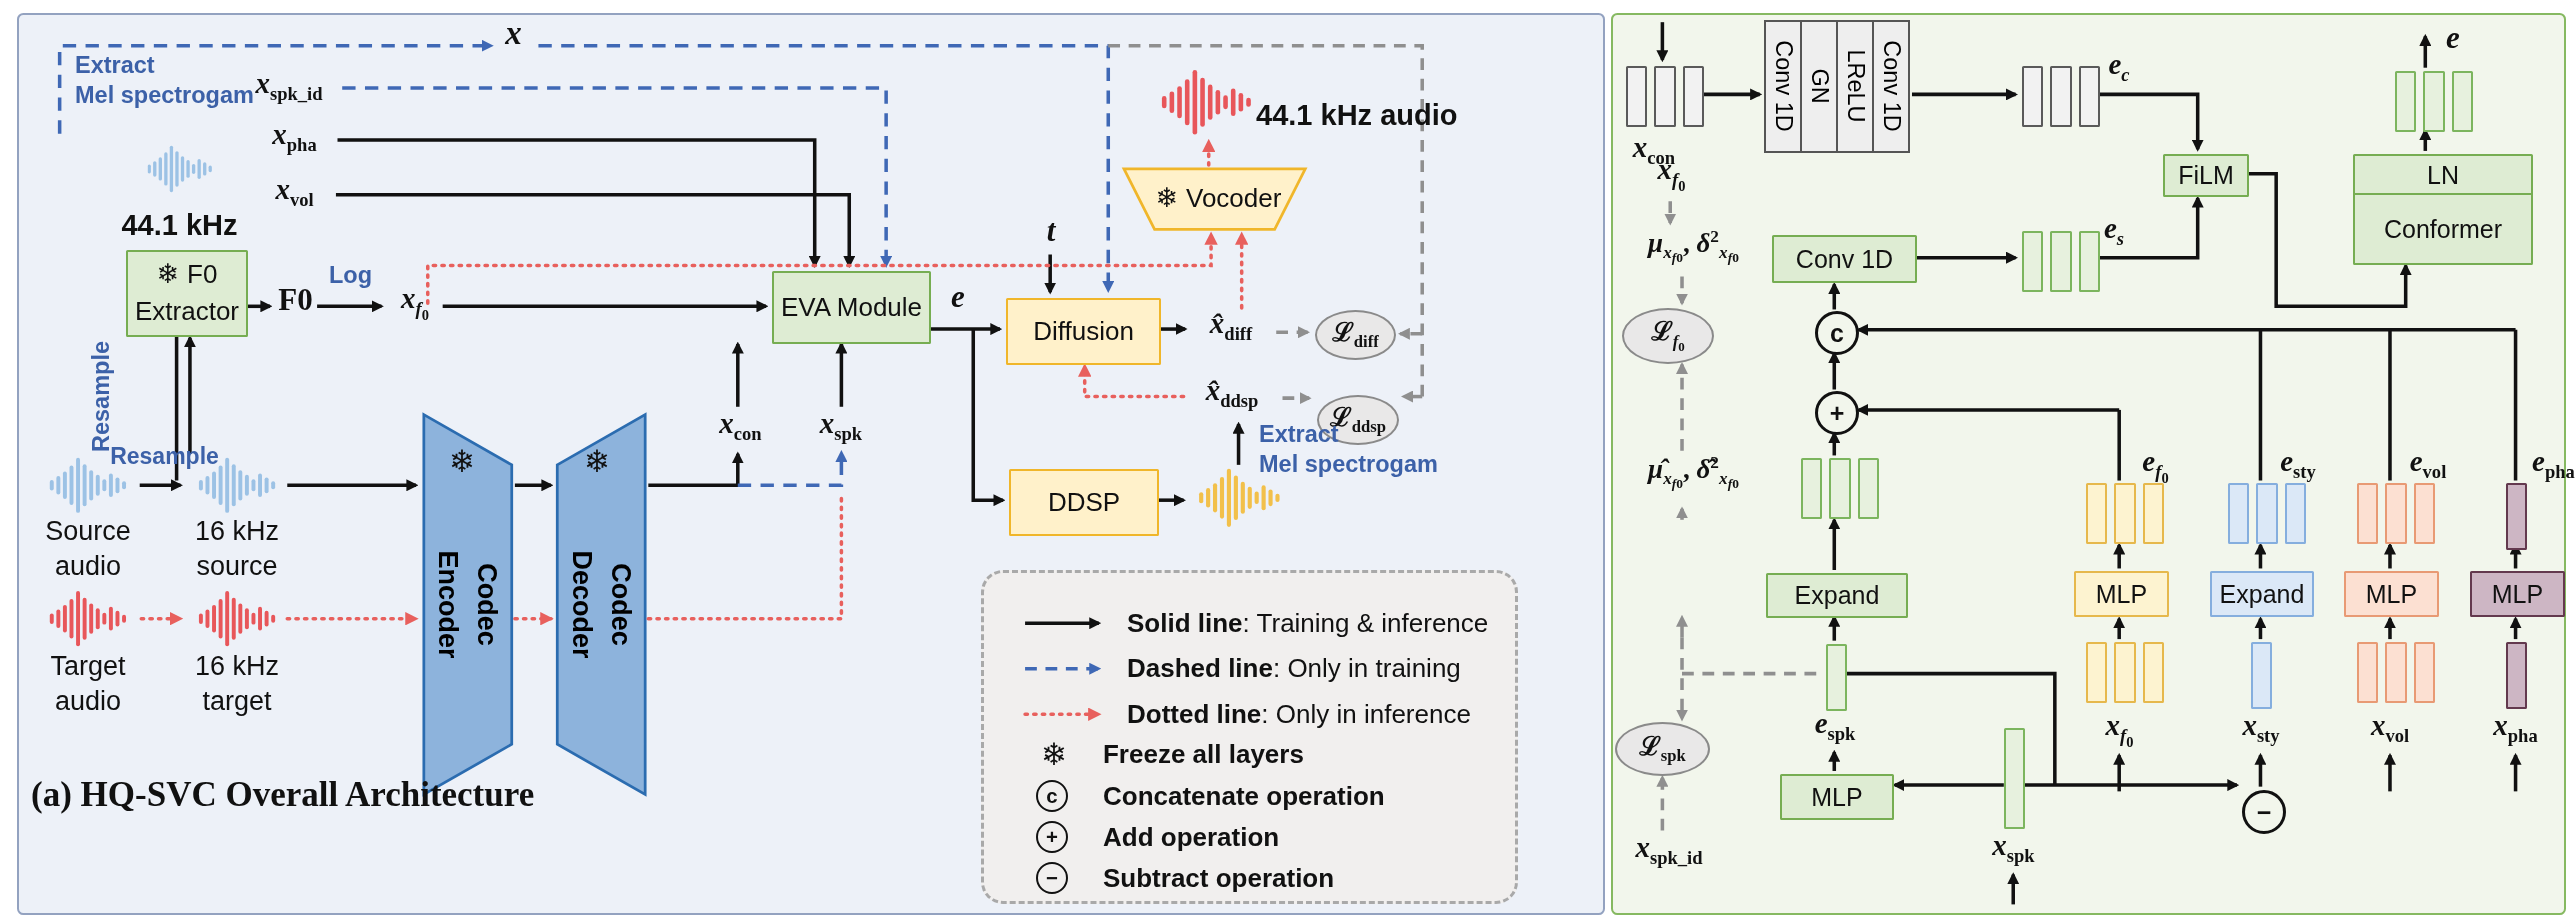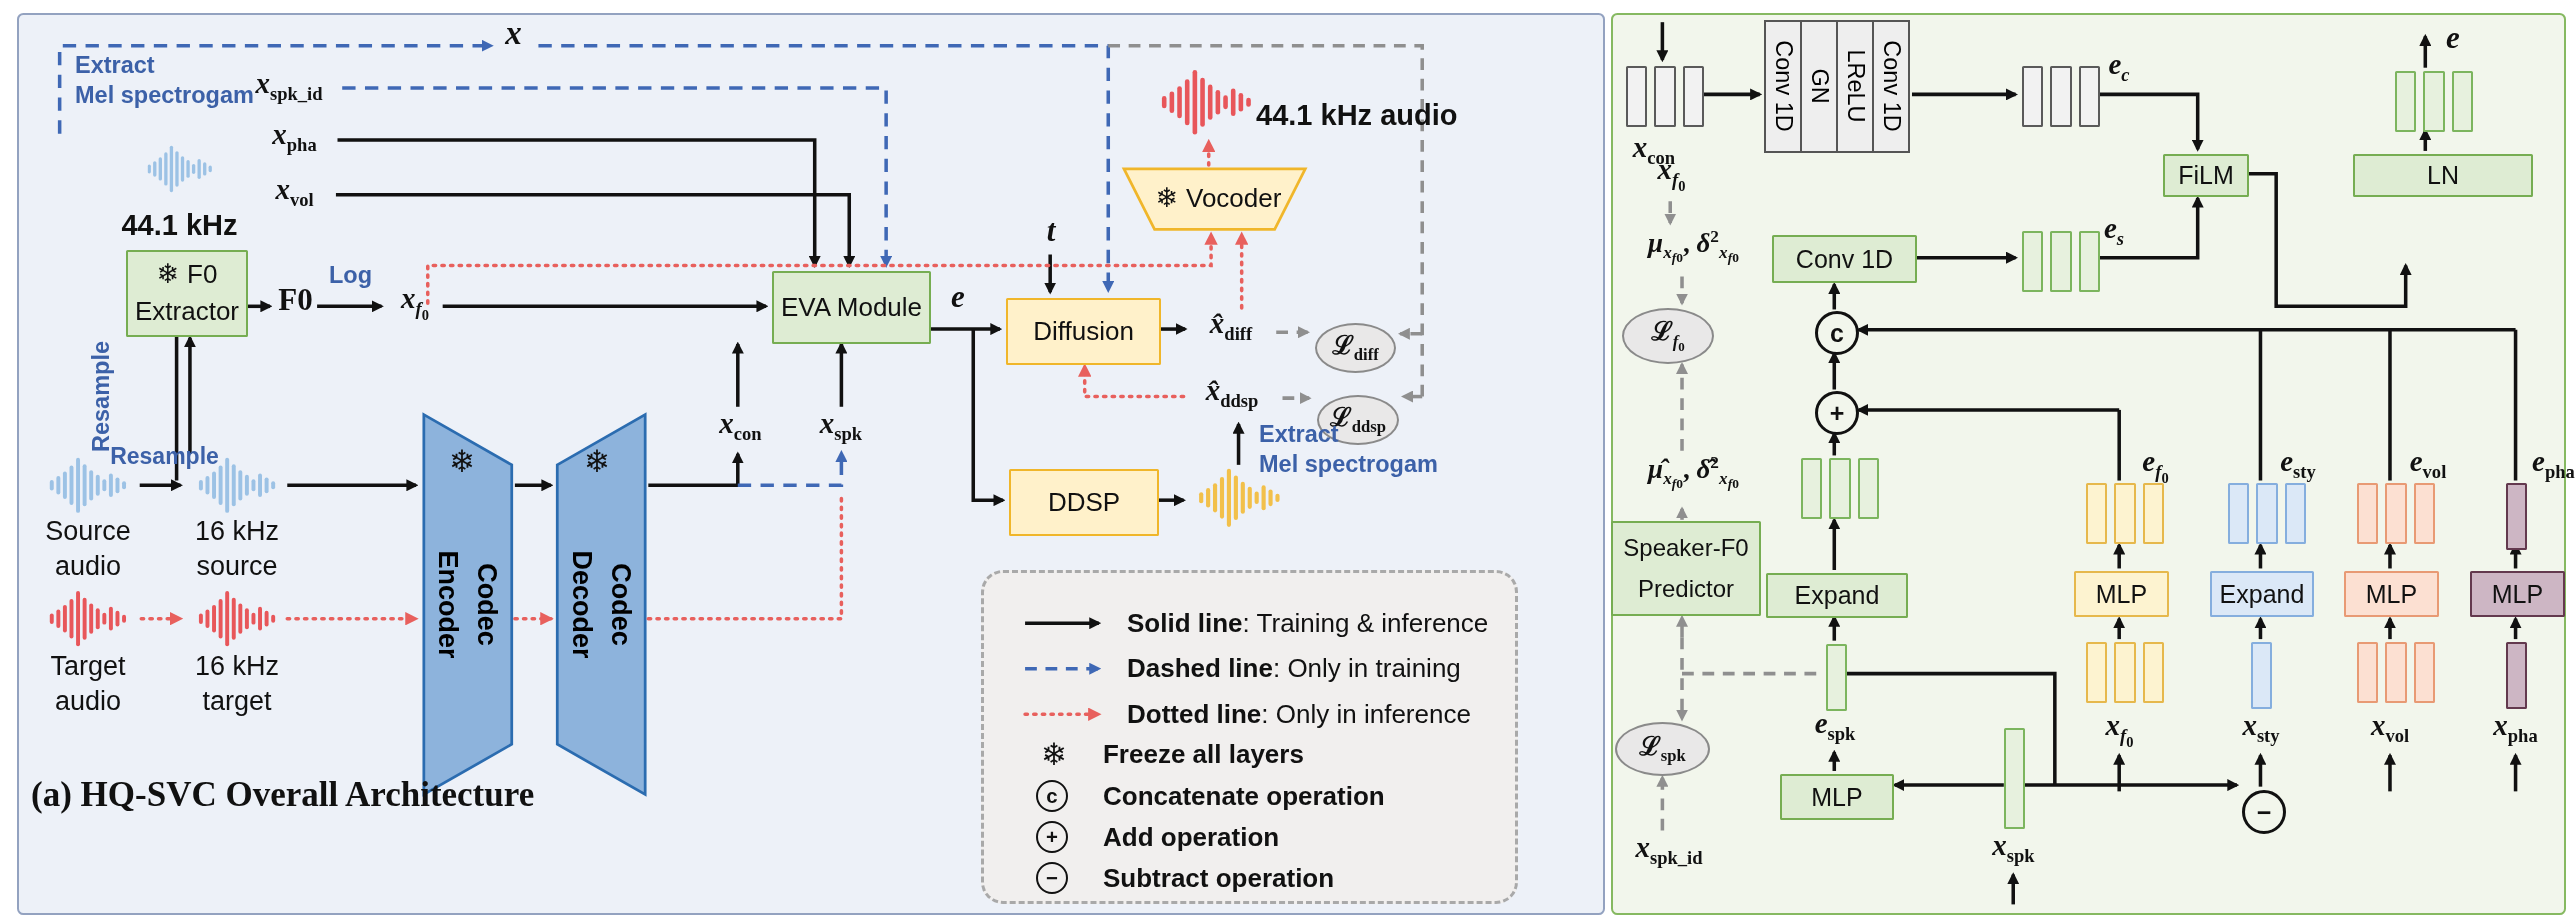--- a/index.html
+++ b/index.html
@@ -282,21 +282,21 @@
       <span>DDSP</span>
     </div>
   <div class="abs blk" style="left:1140px;top:179px;width:157px;height:38px;">
     <span class="snow" style="font-size:27px;margin-right:7.8px;">❄</span>
       <span>Vocoder</span>
   </div>
   <div class="abs blk" style="left:1256px;top:99px;width:235px;font-size:29px;font-weight:600;text-align:left;justify-content:flex-start;">
       <span>44.1 kHz audio</span>
     </div>
 
-  <div class="abs ellipse" style="left:1315px;top:323px;width:77px;height:46px;">
+  <div class="abs ellipse" style="left:1315px;top:310px;width:77px;height:46px;">
       <span class="math" style="font-size:26px;">ℒ<sub>diff</sub></span>
     </div>
   <div class="abs ellipse" style="left:1317px;top:395px;width:78px;height:46px;">
       <span class="math" style="font-size:26px;">ℒ<sub>ddsp</sub></span>
     </div>
 
   <div class="abs bluetxt" style="left:1259px;top:419px;width:235px;font-size:23.5px;line-height:30px;text-align:left;">
     <div>Extract</div>
       <div>Mel spectrogam</div>
   </div>
@@ -388,20 +388,23 @@
       <i></i>
     </div>
   <div class="abs math" style="left:2089px;top:213px;width:50px;"><i>e</i><sub><i>s</i></sub></div>
 
   <div class="abs gbox blk" style="left:2163px;top:154px;width:82px;height:39px;font-size:25px;">
       <span>FiLM</span>
     </div>
   <div class="abs gbox blk" style="left:2353px;top:154px;width:176px;height:39px;font-size:25px;">
       <span>LN</span>
     </div>
+  <div class="abs gbox blk" style="left:2353px;top:193px;width:176px;height:68px;font-size:25px;">
+      <span>Conformer</span>
+    </div>
   <div class="abs bars c-green" style="left:2395px;top:71px;">
       <i></i>
       <i></i>
       <i></i>
     </div>
   <div class="abs math" style="left:2435px;top:22px;width:36px;font-size:31px;"><i>e</i></div>
 
   <div class="node" style="left:1815px;top:311px;">
       <span>c</span>
     </div>
@@ -416,28 +419,20 @@
     </div>
   <div class="abs gbox blk" style="left:1766px;top:573px;width:138px;height:41px;font-size:25px;">
       <span>Expand</span>
     </div>
   <div class="abs bar1 c-green1" style="left:1826px;top:644px;height:63px;"></div>
   <div class="abs math" style="left:1796px;top:708px;width:78px;"><i>e</i><sub>spk</sub></div>
   <div class="abs gbox blk" style="left:1780px;top:774px;width:110px;height:42px;font-size:25px;">
       <span>MLP</span>
     </div>
 
-  <div class="abs gbox" style="left:1611px;top:521px;width:146px;height:91px;">
-    <div class="blk" style="height:44px;font-size:24px;margin-top:3.1px;">
-        <span>Speaker-F0</span>
-      </div>
-    <div class="blk" style="height:38px;font-size:24px;">
-        <span>Predictor</span>
-      </div>
-  </div>
 
   <div class="abs math" style="left:1636px;top:154px;width:71px;"><i>x</i><sub><i>f</i><sub>0</sub></sub></div>
   <div class="abs math" style="left:1603px;top:228px;width:181px;font-size:27px;"><i>μ</i><sub><i>x</i><sub><i>f</i>0</sub></sub>, <i>δ</i><sup>2</sup><sub><i>x</i><sub><i>f</i>0</sub></sub></div>
   <div class="abs ellipse" style="left:1622px;top:308px;width:88px;height:52px;">
       <span class="math" style="font-size:26px;">ℒ<sub><i>f</i><sub>0</sub></sub></span>
     </div>
   <div class="abs math" style="left:1603px;top:454px;width:181px;font-size:27px;"><i>μ̂</i><sub><i>x</i><sub><i>f</i>0</sub></sub>, <i>δ̂</i><sup>2</sup><sub><i>x</i><sub><i>f</i>0</sub></sub></div>
   <div class="abs ellipse" style="left:1615px;top:722px;width:91px;height:50px;">
       <span class="math" style="font-size:26px;">ℒ<sub>spk</sub></span>
     </div>

